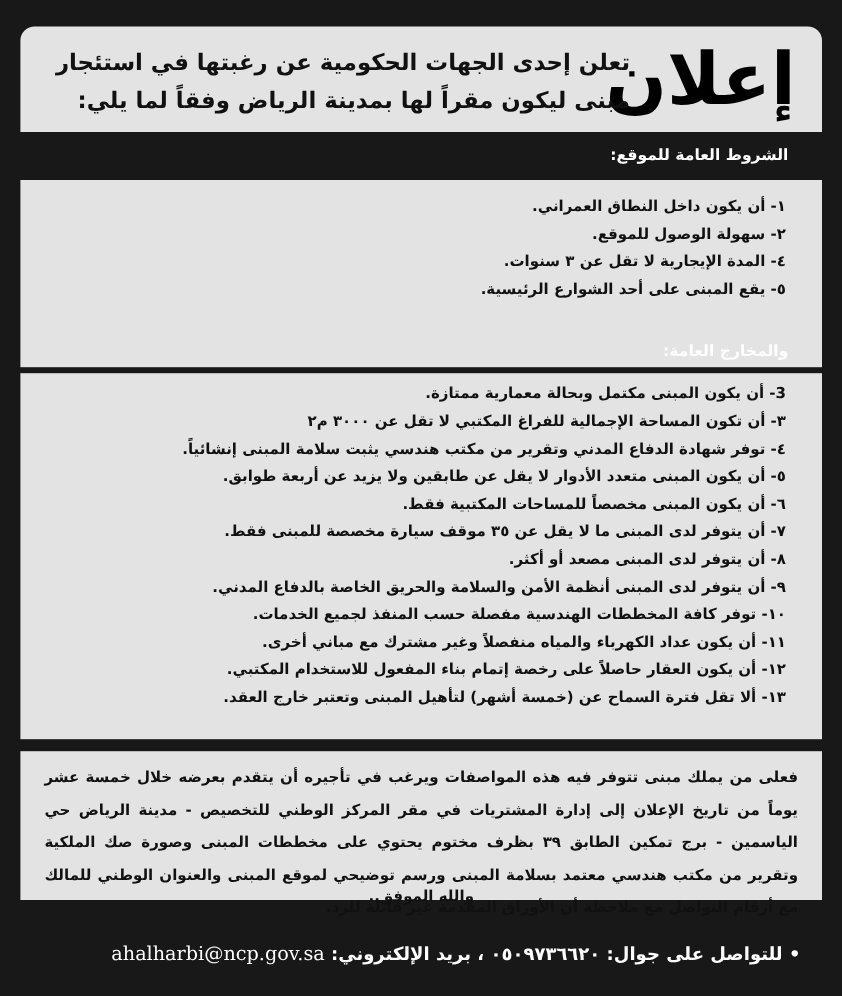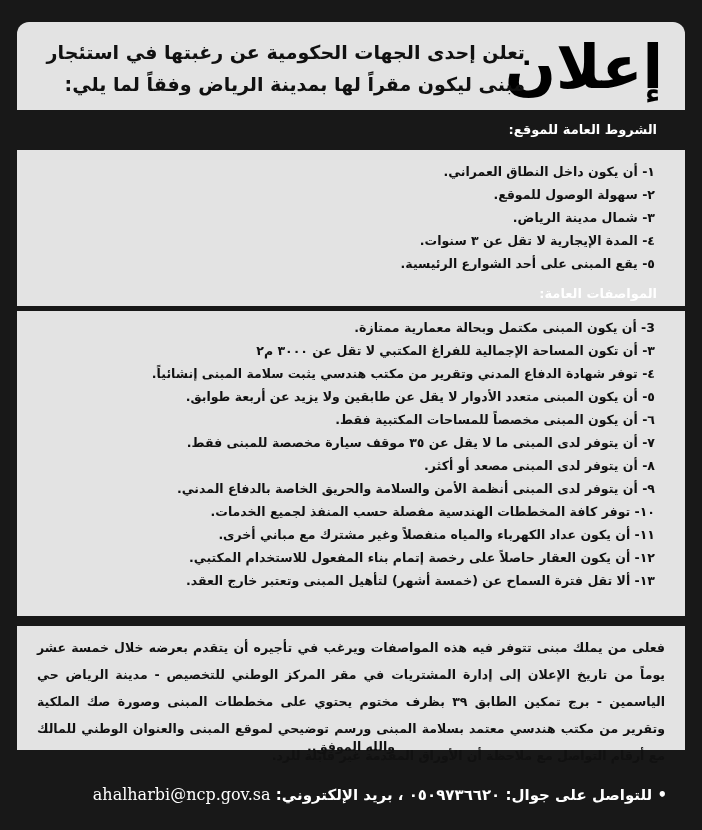--- a/index.html
+++ b/index.html
@@ -35,28 +35,27 @@
   </div>
 
   <div class="bar" style="top:122px;">
     <span>الشروط العامة للموقع:</span>
   </div>
 
   <div class="panel p1">
     <ul class="list" style="top:10px;">
       <li>١- أن يكون داخل النطاق العمراني.</li>
       <li>٢- سهولة الوصول للموقع.</li>
-      <li>٣- شمال مدينة الرياض.</li>
       <li>٤- المدة الإيجارية لا تقل عن ٣ سنوات.</li>
       <li>٥- يقع المبنى على أحد الشوارع الرئيسية.</li>
     </ul>
   </div>
 
   <div class="bar" style="top:286px;">
-    <span>المواصفات العامة:</span>
+    <span>والمخارج العامة:</span>
   </div>
 
   <div class="panel p2">
     <ul class="list" style="top:5px;">
       <li>3- أن يكون المبنى مكتمل وبحالة معمارية ممتازة.</li>
       <li>٣- أن تكون المساحة الإجمالية للفراغ المكتبي لا تقل عن ٣٠٠٠ م٢</li>
       <li>٤- توفر شهادة الدفاع المدني وتقرير من مكتب هندسي يثبت سلامة المبنى إنشائياً.</li>
       <li>٥- أن يكون المبنى متعدد الأدوار لا يقل عن طابقين ولا يزيد عن أربعة طوابق.</li>
       <li>٦- أن يكون المبنى مخصصاً للمساحات المكتبية فقط.</li>
       <li>٧- أن يتوفر لدى المبنى ما لا يقل عن ٣٥ موقف سيارة مخصصة للمبنى فقط.</li>

